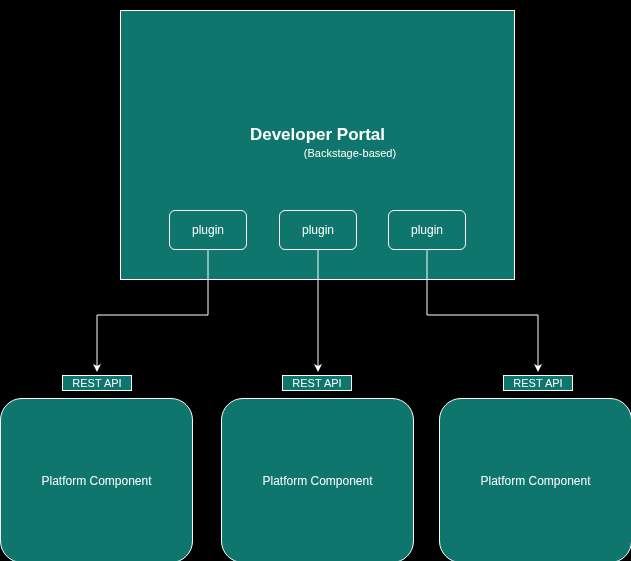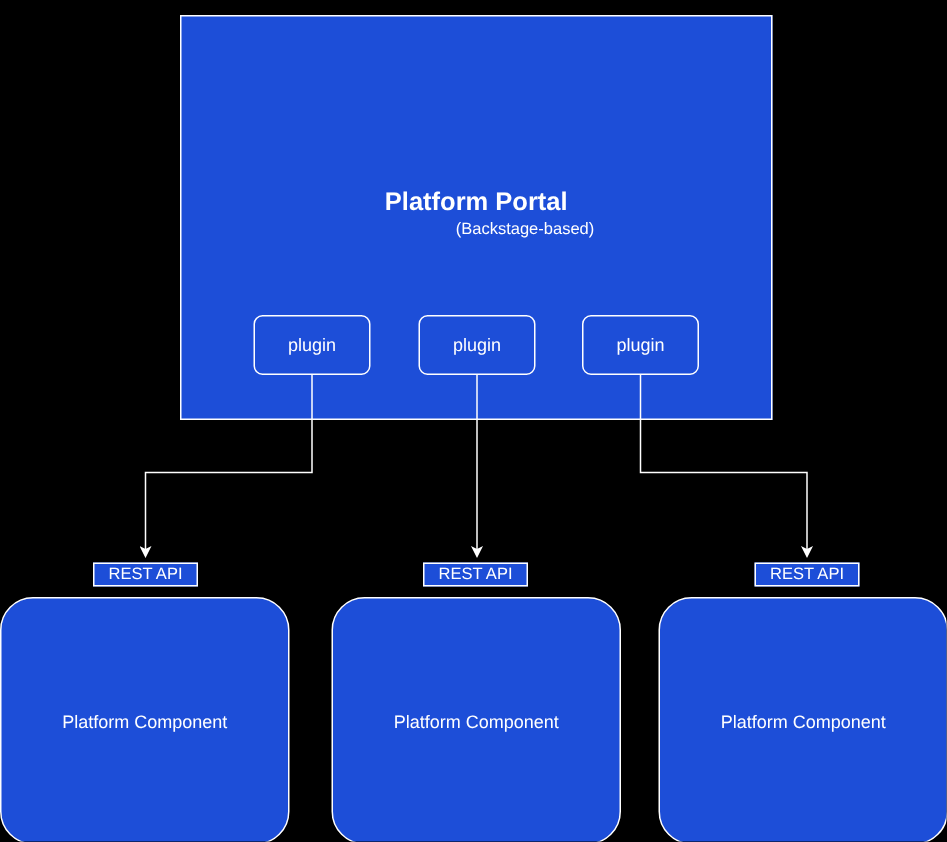--- a/index.html
+++ b/index.html
@@ -7,21 +7,21 @@
       background: #000;
       width: 631px;
       height: 561px;
       position: relative;
       font-family: Arial, Helvetica, sans-serif;
       overflow: hidden;
     }
     .box {
       position: absolute;
       border: 1px solid #fff;
-      background: #1d4ed8;
+      background: #0f766e;
     }
     .text {
       color: #fff;
       position: absolute;
       text-align: center;
     }
     .portal-box {
       left: 120px;
       top: 10px;
       width: 395px;
@@ -89,21 +89,21 @@
       width: 631px;
       height: 561px;
       pointer-events: none;
       z-index: 2;
     }
   </style>
 </head>
 <body>
 
 <div class="box portal-box"></div>
-<div class="text portal-title">Platform Portal</div>
+<div class="text portal-title">Developer Portal</div>
 <div class="text portal-subtitle">(Backstage-based)</div>
 
 <div class="box plugin-box plugin1">plugin</div>
 <div class="box plugin-box plugin2">plugin</div>
 <div class="box plugin-box plugin3">plugin</div>
 
 <svg class="connector">
   <defs>
     <marker id="arrowhead" markerWidth="8" markerHeight="8" refX="6" refY="4" orient="auto">
       <path d="M0,0 L8,4 L0,8 L2,4 Z" fill="#fff"></path>

